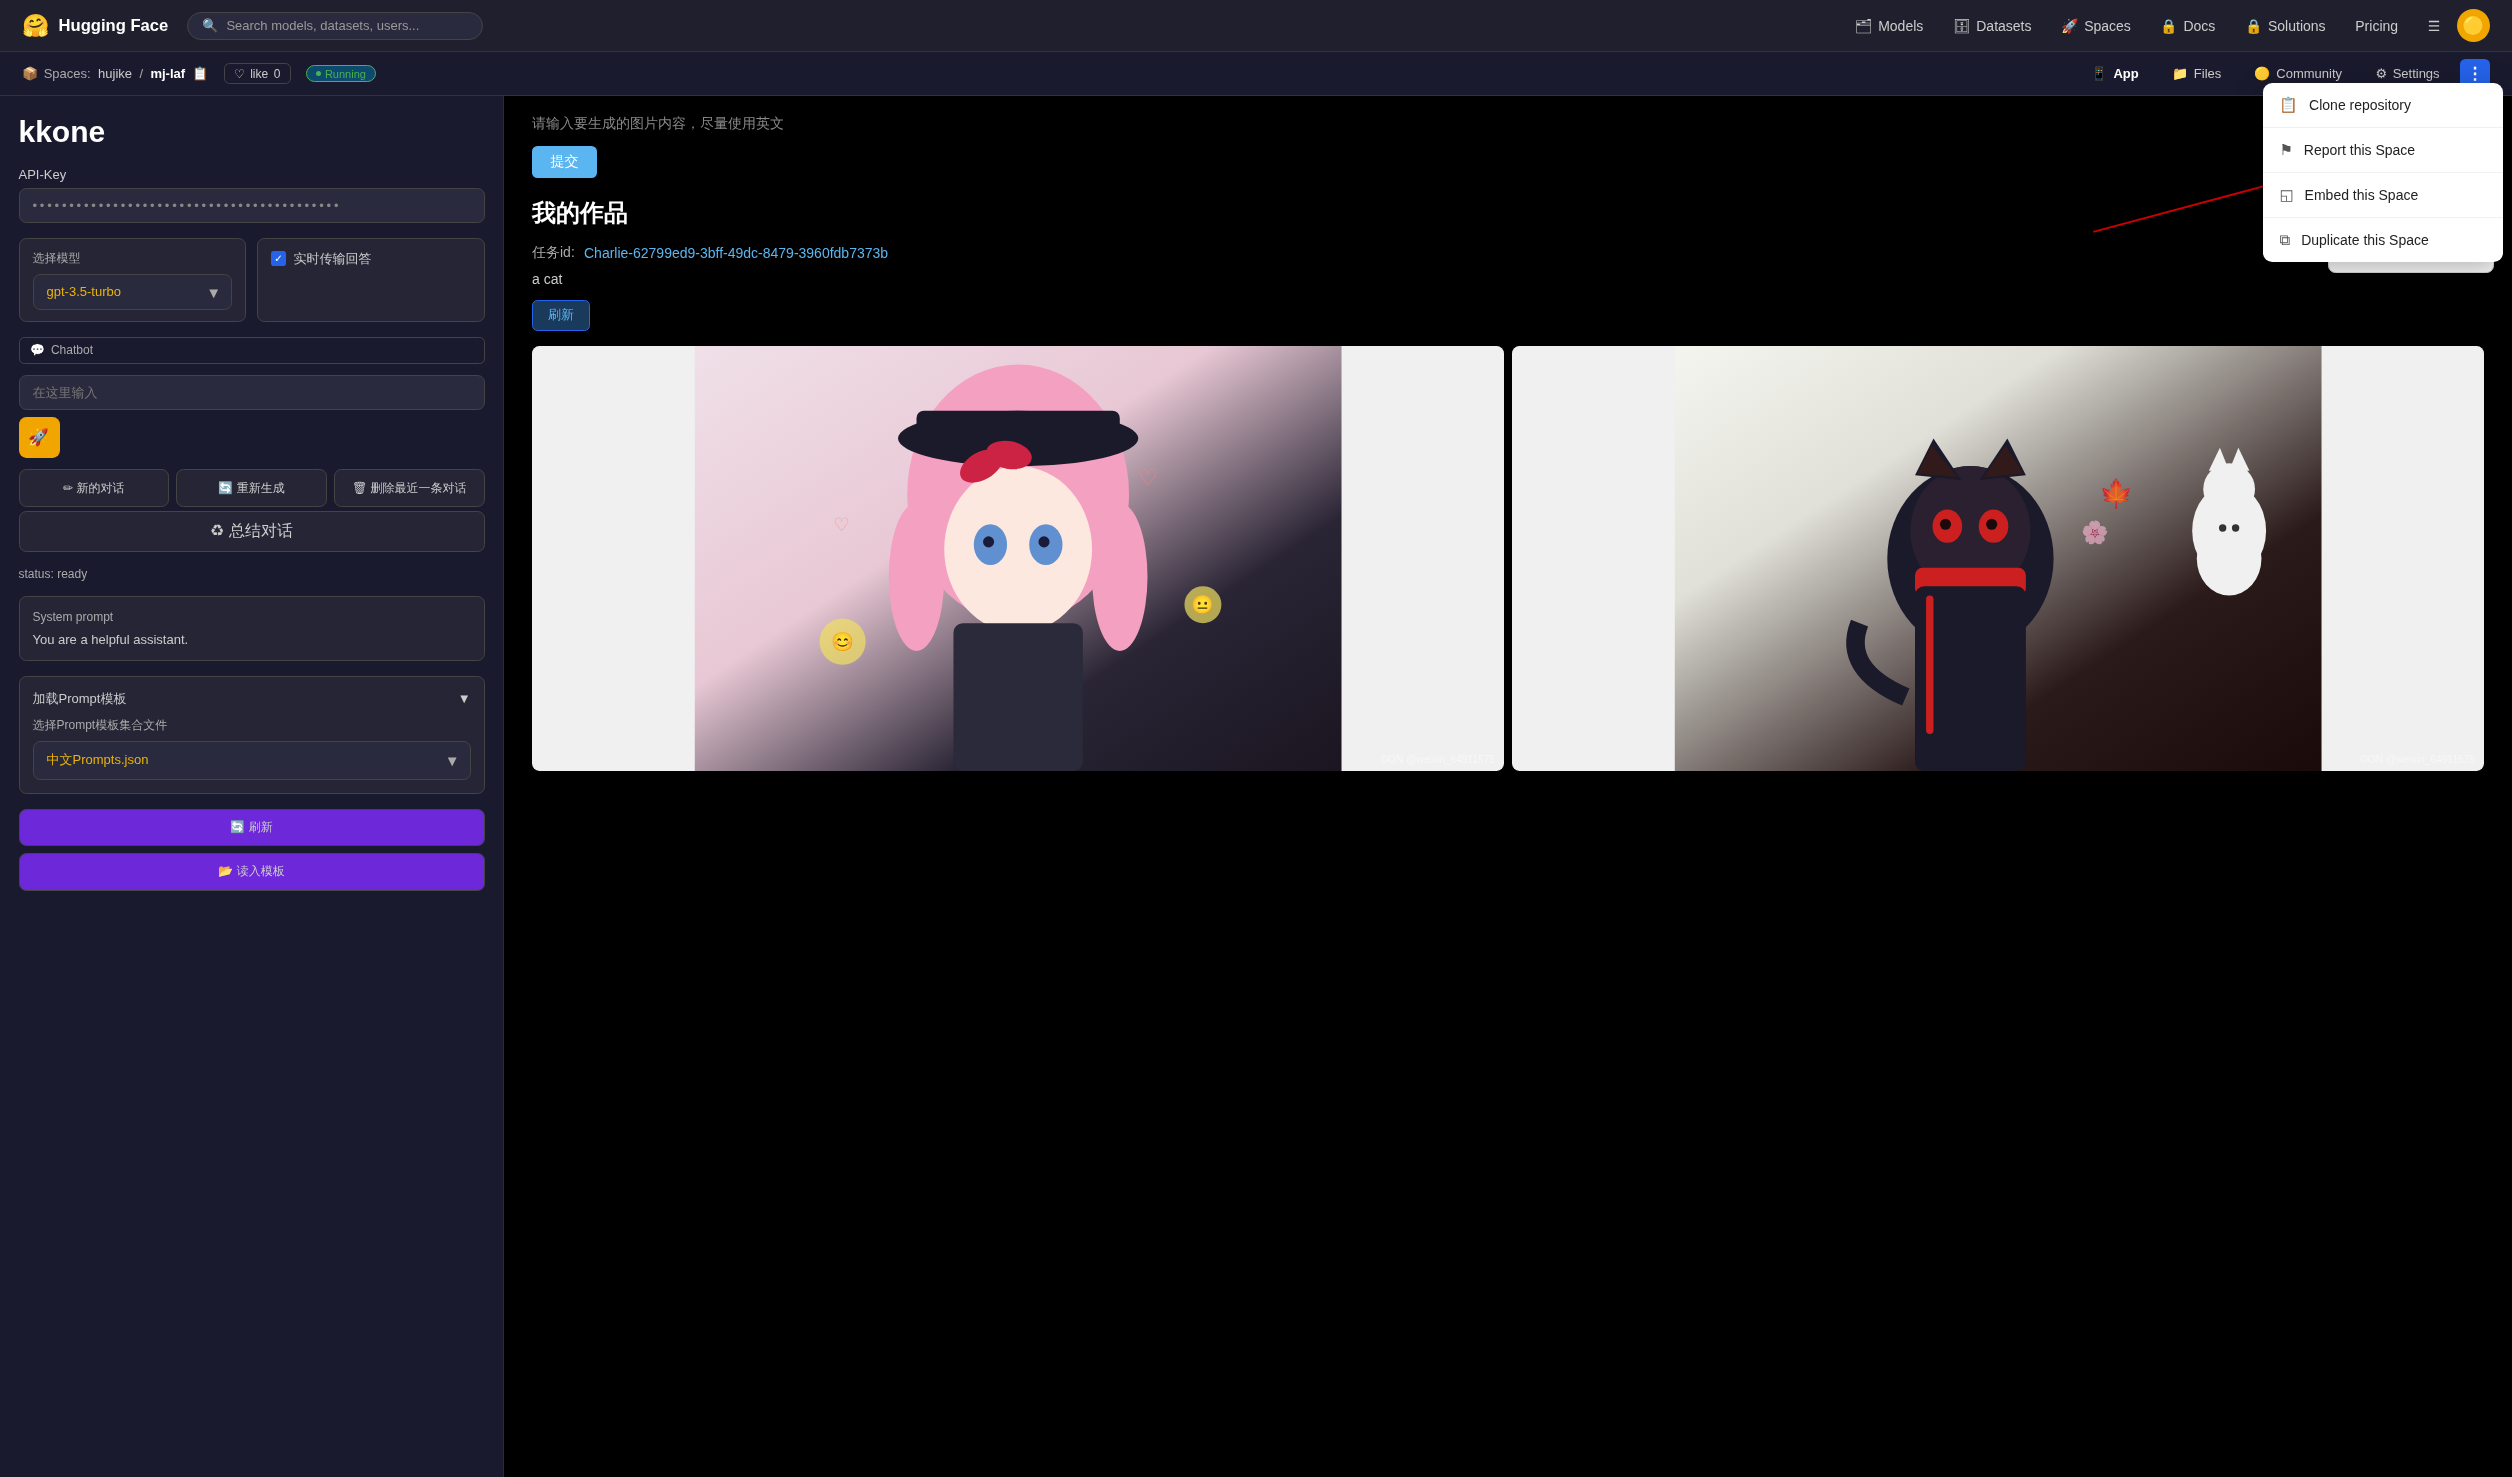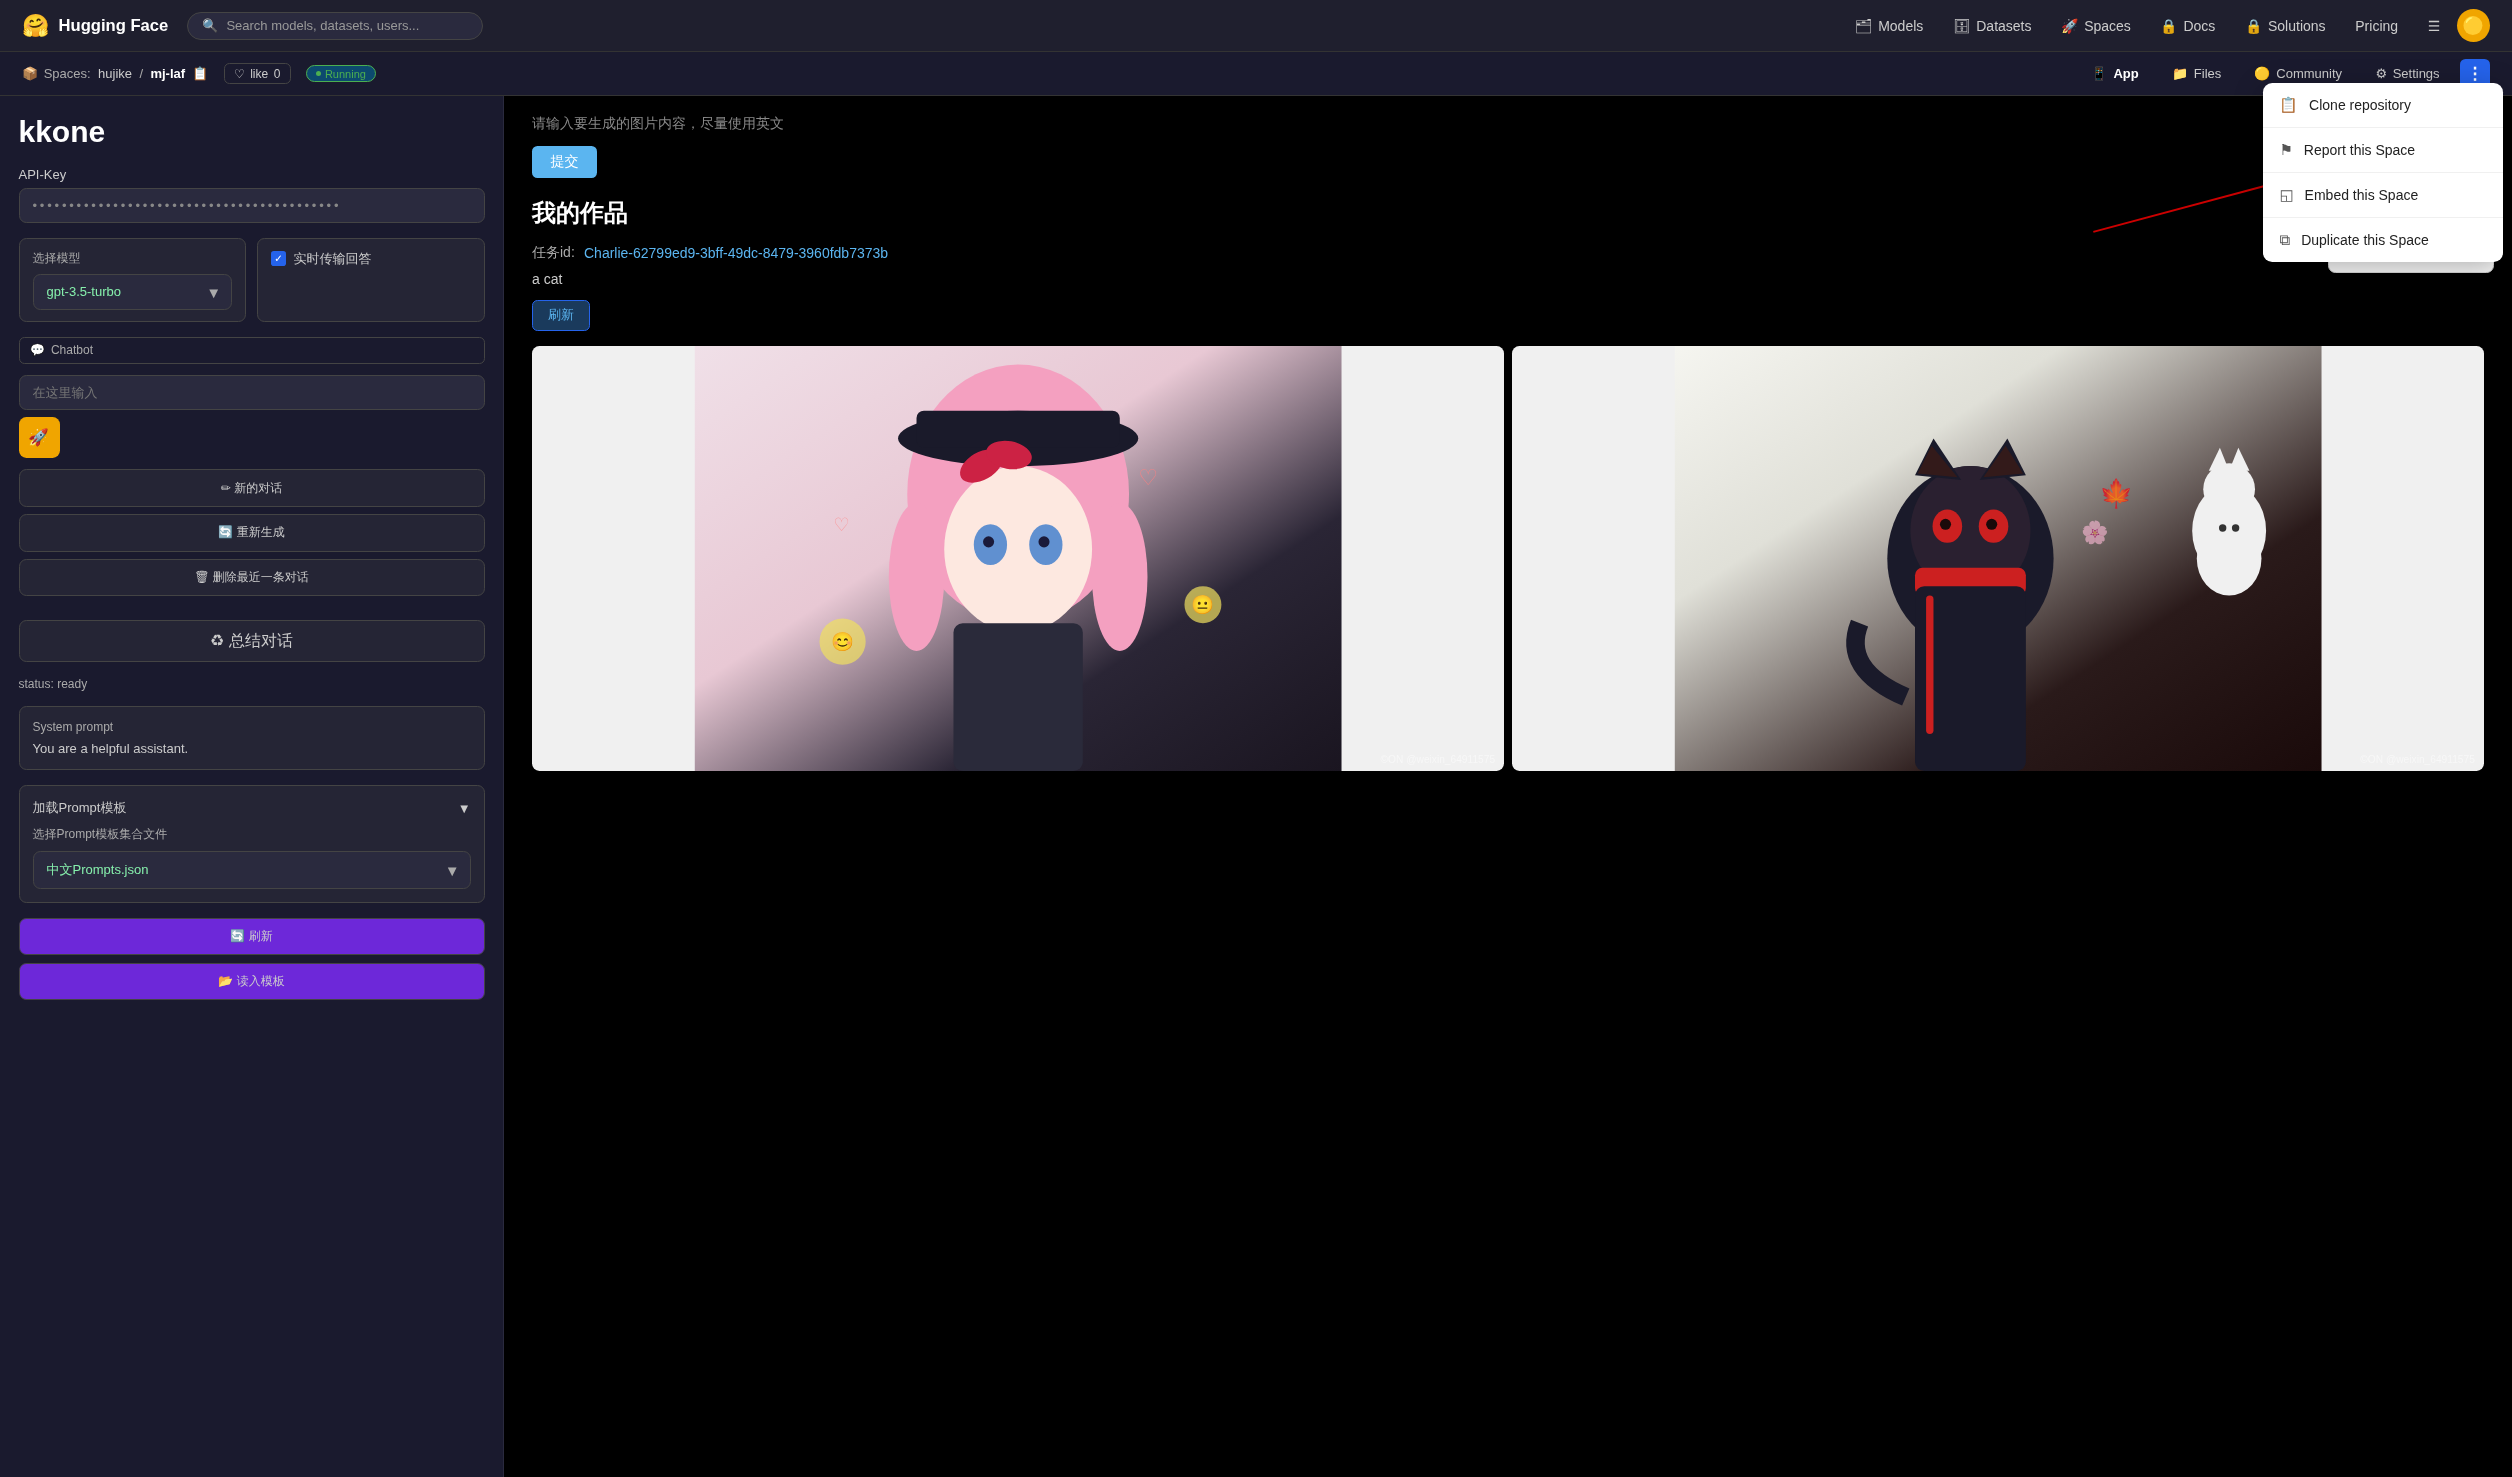--- a/index.html
+++ b/index.html
@@ -214,21 +214,21 @@
     }
     .select-wrapper {
       position: relative;
     }
     .select-wrapper select, .select-wrapper .select-display {
       width: 100%;
       background: #2a2a3e;
       border: 0.9px solid #444;
       border-radius: 7.4px;
       padding: 9.2px 13px;
-      color: #86efac;
+      color: #eab308;
       font-size: 13px;
       appearance: none;
     }
     .select-arrow {
       position: absolute;
       right: 11px;
       top: 50%;
       transform: translateY(-50%);
       color: #aaa;
     }
@@ -265,22 +265,21 @@
       border-radius: 7.4px;
       display: flex;
       align-items: center;
       justify-content: center;
       cursor: pointer;
       font-size: 16.6px;
     }
     .action-btns {
       display: flex;
       gap: 7.4px;
-      margin-bottom: 24px;
-      flex-direction: column;
+      margin-bottom: 4px;
     }
     .action-btn {
       flex: 1;
       background: #252535;
       border: 0.9px solid #444;
       border-radius: 7.4px;
       padding: 9.2px;
       text-align: center;
       font-size: 12px;
       cursor: pointer;

